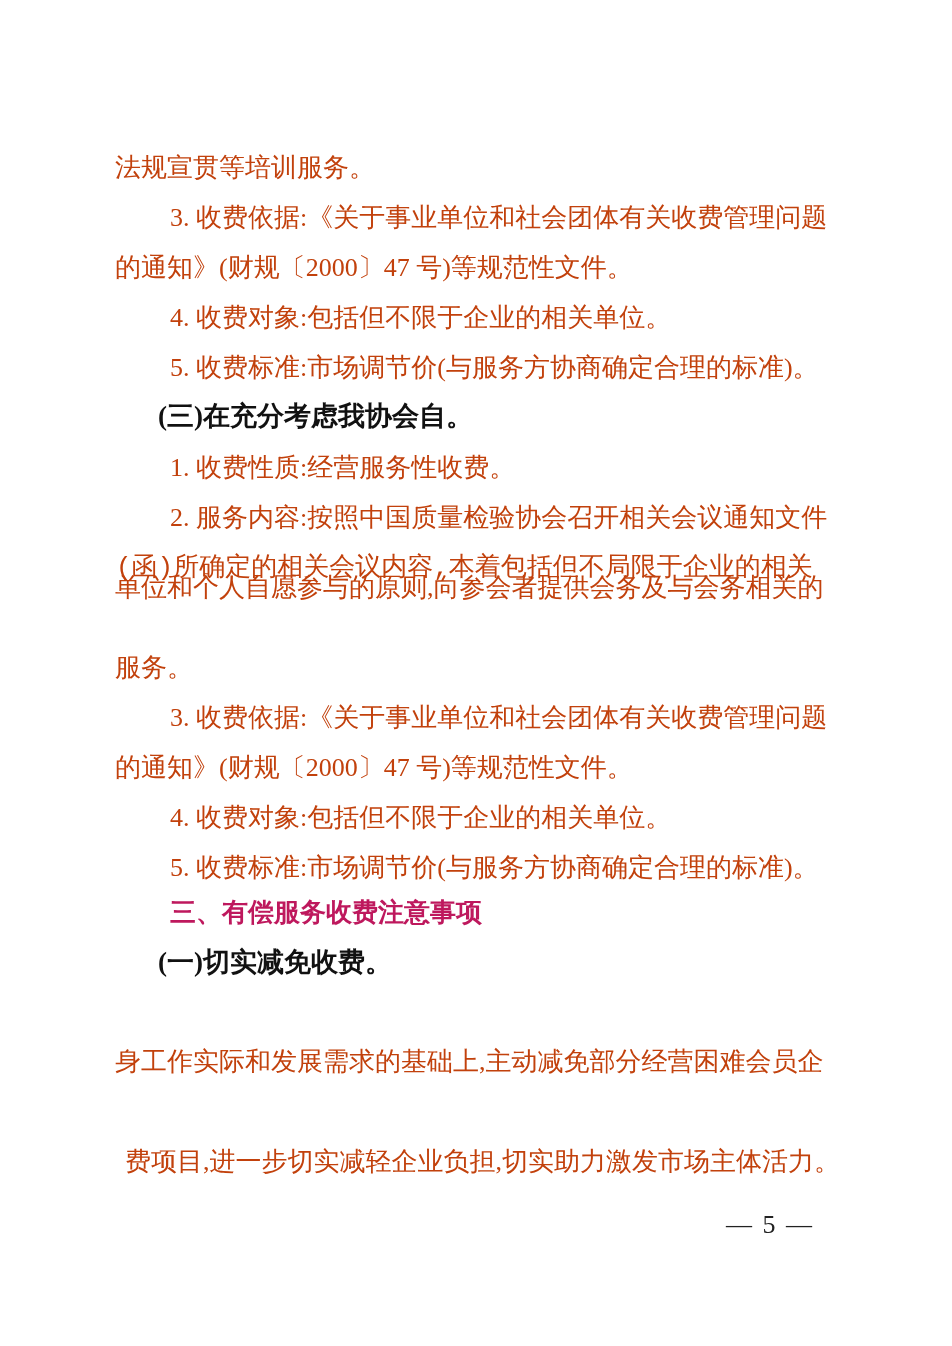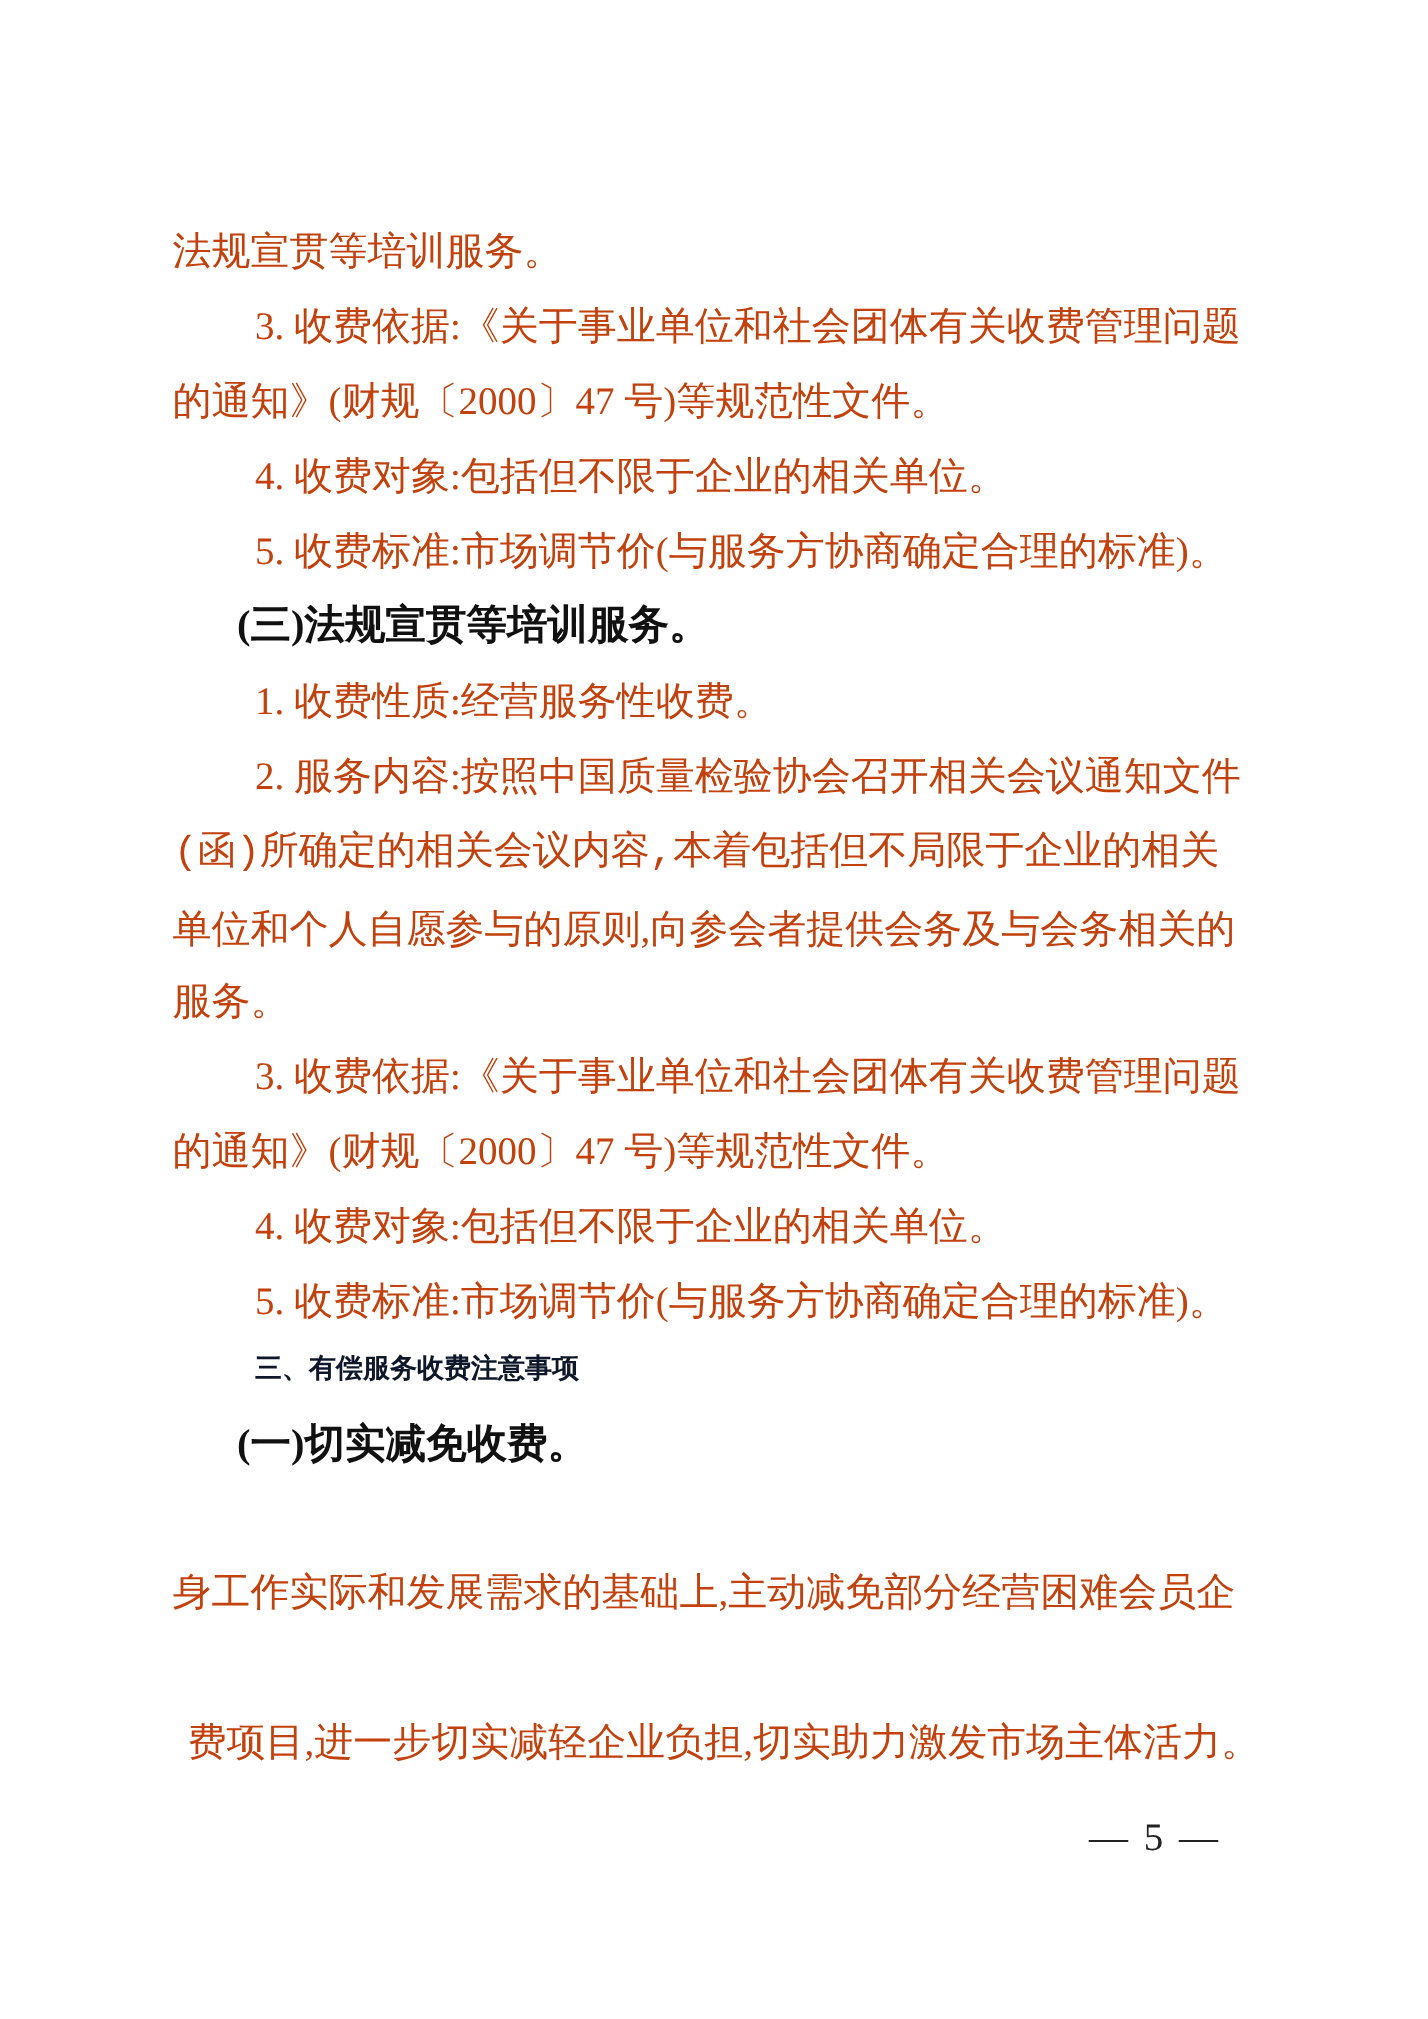--- a/index.html
+++ b/index.html
@@ -24,22 +24,22 @@
     letter-spacing: 0px;
   }
   .heading-kai {
     font-weight: bold;
     font-size: 27px;
     color: #111111;
   }
   .heading-hei {
     font-family: "Liberation Sans", "DejaVu Sans", sans-serif;
     font-weight: bold;
-    font-size: 18px;
-    color: #0f172a;
+    font-size: 26px;
+    color: #be185d;
   }
   .page-num {
     position: absolute;
     font-size: 26px;
     color: #222222;
     letter-spacing: 2px;
   }
 </style>
 </head>
 <body>
@@ -48,27 +48,27 @@
 
   <div class="ln" style="top:153px; left:115px;">法规宣贯等培训服务。</div>
 
   <div class="ln" style="top:203px; left:170px;">3. 收费依据:《关于事业单位和社会团体有关收费管理问题</div>
   <div class="ln" style="top:253px; left:115px;">的通知》(财规〔2000〕47 号)等规范性文件。</div>
 
   <div class="ln" style="top:303px; left:170px;">4. 收费对象:包括但不限于企业的相关单位。</div>
 
   <div class="ln" style="top:353px; left:170px;">5. 收费标准:市场调节价(与服务方协商确定合理的标准)。</div>
 
-  <div class="ln heading-kai" style="top:401px; left:158px;">(三)法规宣贯等培训服务。</div>
+  <div class="ln heading-kai" style="top:401px; left:158px;">(三)在充分考虑我协会自。</div>
 
   <div class="ln" style="top:453px; left:170px;">1. 收费性质:经营服务性收费。</div>
 
   <div class="ln" style="top:503px; left:170px;">2. 服务内容:按照中国质量检验协会召开相关会议通知文件</div>
   <div class="ln" style="top:553px; left:116px;font-family:Liberation Mono, monospace;">(函)所确定的相关会议内容,本着包括但不局限于企业的相关</div>
-  <div class="ln" style="top:605px; left:115px;">单位和个人自愿参与的原则,向参会者提供会务及与会务相关的</div>
+  <div class="ln" style="top:573px; left:115px;">单位和个人自愿参与的原则,向参会者提供会务及与会务相关的</div>
   <div class="ln" style="top:653px; left:115px;">服务。</div>
 
   <div class="ln" style="top:703px; left:170px;">3. 收费依据:《关于事业单位和社会团体有关收费管理问题</div>
   <div class="ln" style="top:753px; left:115px;">的通知》(财规〔2000〕47 号)等规范性文件。</div>
 
   <div class="ln" style="top:803px; left:170px;">4. 收费对象:包括但不限于企业的相关单位。</div>
 
   <div class="ln" style="top:853px; left:170px;">5. 收费标准:市场调节价(与服务方协商确定合理的标准)。</div>
 
   <div class="ln heading-hei" style="top:897px; left:170px;">三、有偿服务收费注意事项</div>

